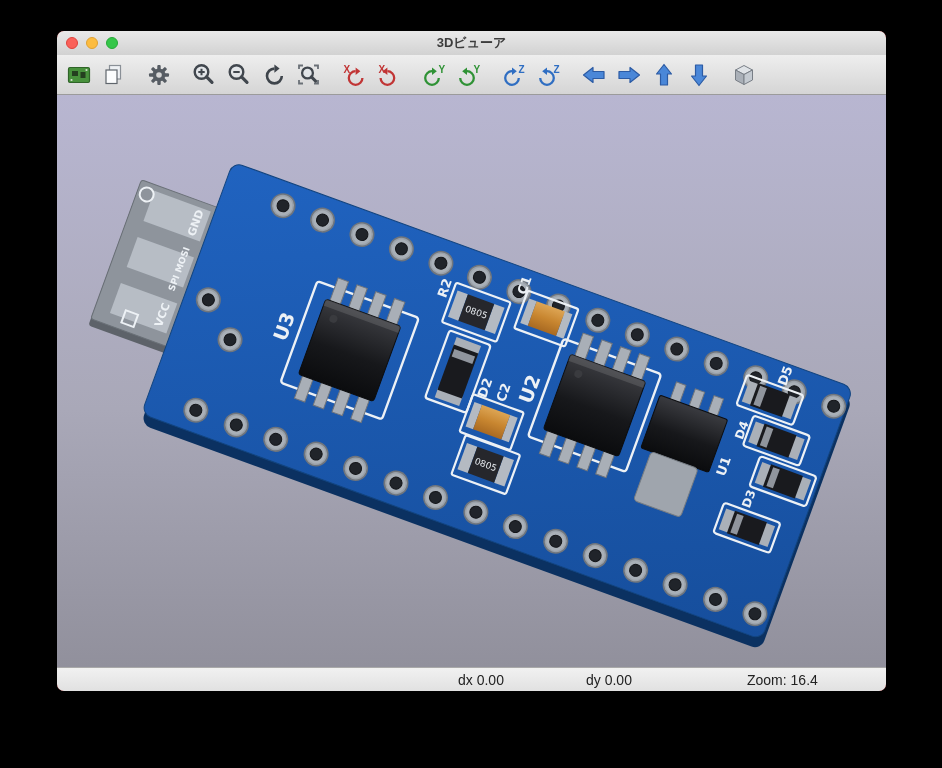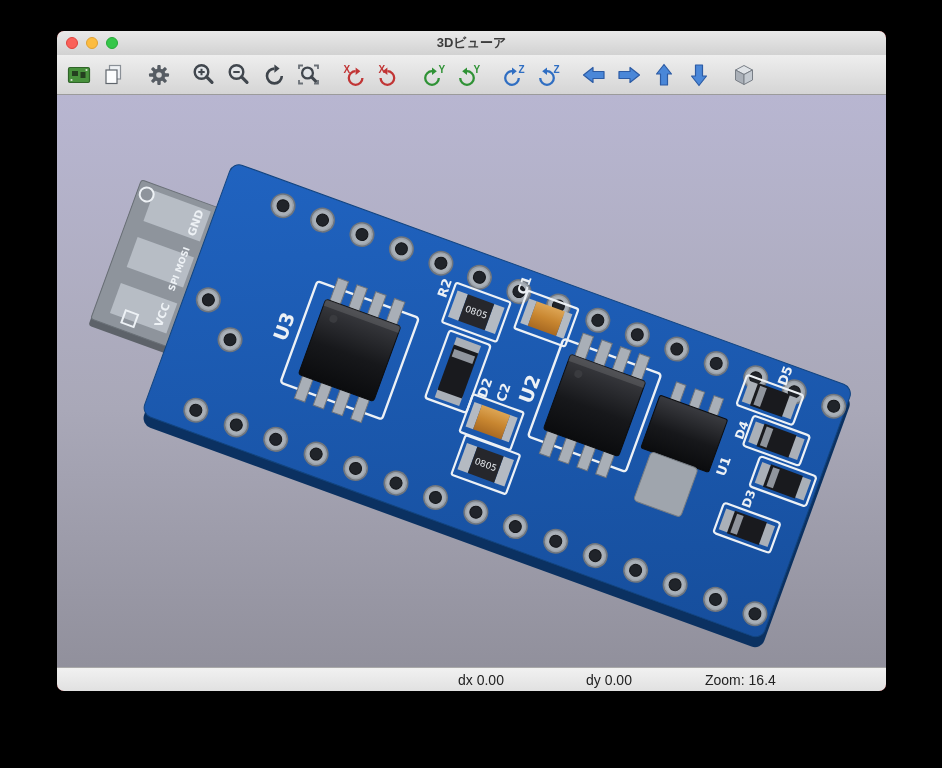--- a/index.html
+++ b/index.html
@@ -405,16 +405,16 @@
           <use href="#dsmd" transform="translate(608,168)"></use>
         </g>
 
       </g>
     </svg>
   </div>
 
   <div class="statusbar">
     <div class="sfield" style="left:401px"><span>dx</span> <span>0.00</span></div>
     <div class="sfield" style="left:529px"><span>dy</span> <span>0.00</span></div>
-    <div class="sfield" style="left:648px"><span>Zoom:</span> <span>16.4</span></div>
+    <div class="sfield" style="left:690px"><span>Zoom:</span> <span>16.4</span></div>
   </div>
 
 </div>
 
 </body></html>

